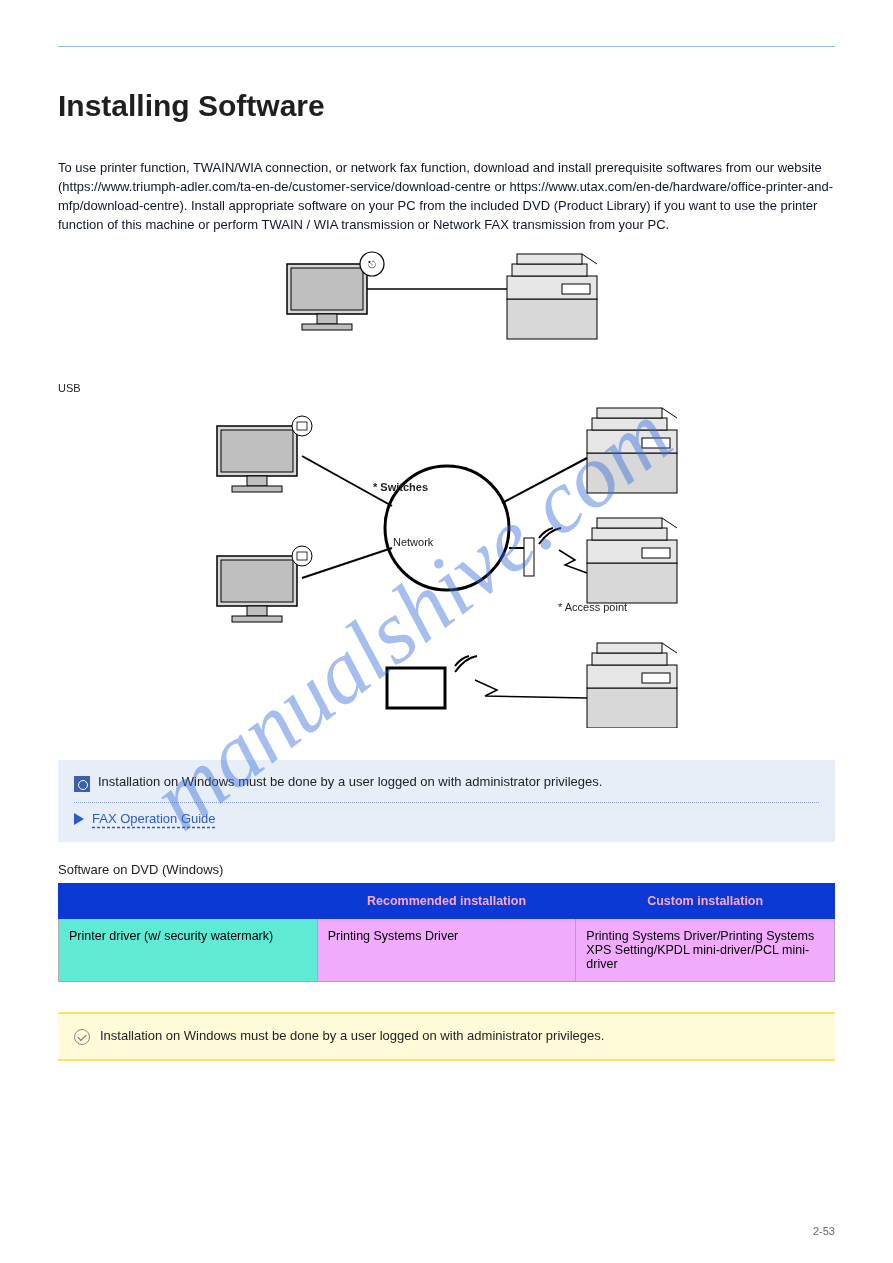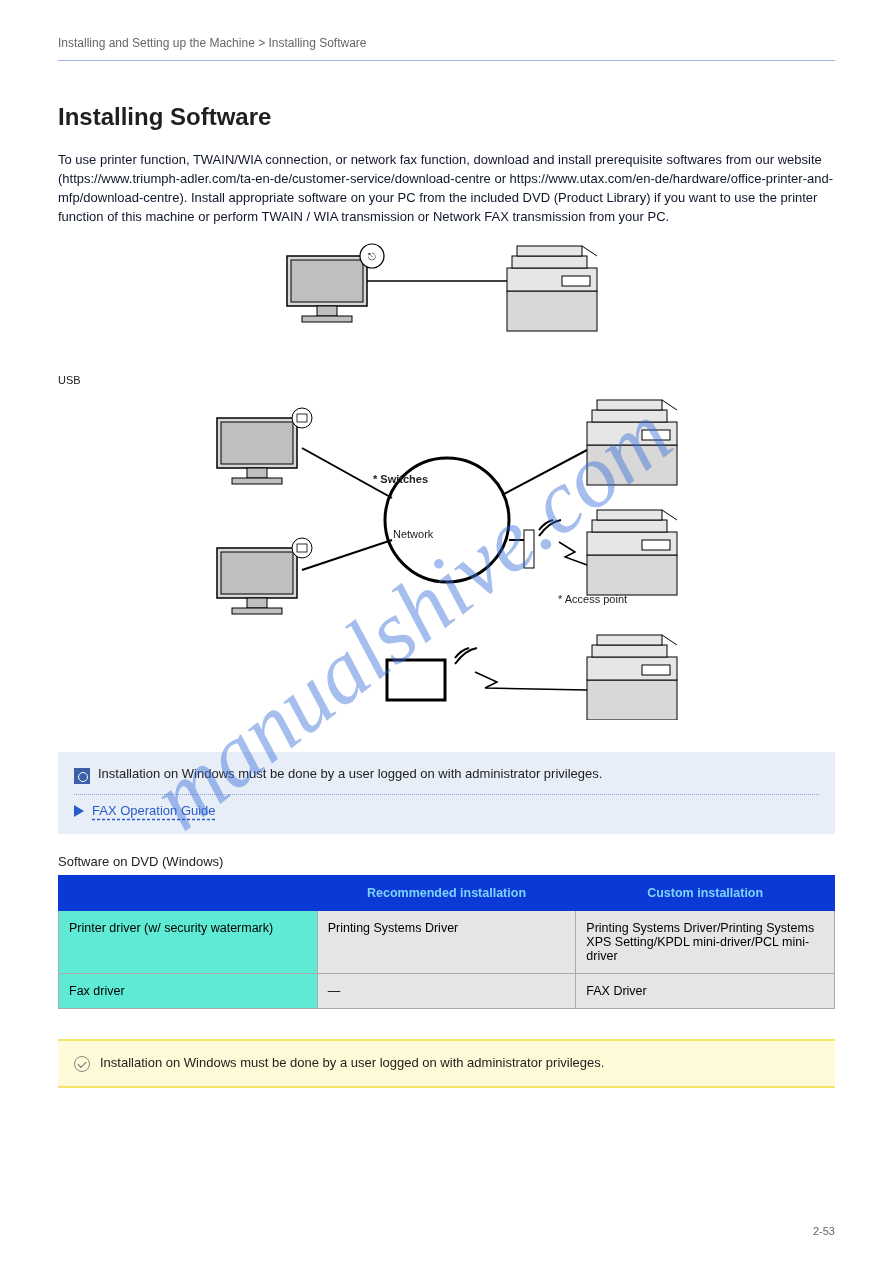--- a/index.html
+++ b/index.html
@@ -19,24 +19,24 @@
     border-top: 1px solid #97b3e3;
     margin-top: 10px;
     margin-bottom: 10px;
   }
   .header {
     font-size: 12px;
     color: #666;
     margin-bottom: 4px;
   }
   h1.title {
-    font-size: 24px;
+    font-size: 30px;
     font-weight: bold;
     color: #1f1f1f;
-    margin: 42px 0 20px 0;
+    margin: 42px 0 36px 0;
   }
   p.body {
     font-size: 13px;
     color: #0f172a;
     line-height: 1.45;
     margin-bottom: 8px;
   }
   .diagram-wrap {
     display: flex;
     justify-content: center;
@@ -102,29 +102,29 @@
     margin: 0 0 6px 0;
   }
   table.sw {
     border-collapse: collapse;
     width: 100%;
     table-layout: fixed;
     font-size: 12.5px;
   }
   table.sw th {
     background: #0a39d6;
-    color: #7dd3fc;
+    color: #f9a8d4;
     text-align: center;
     font-weight: bold;
     padding: 10px 6px;
     border: 1px solid #0a39d6;
   }
   table.sw td {
     border: 1px solid #aaa;
-    background: #e5e5e5;
+    background: #f0abfc;
     padding: 10px 10px;
     text-align: left;
     vertical-align: top;
   }
   table.sw td.rowlabel {
     background: #5eead4;
     width: 26%;
   }
   .info-box {
     background: #fffbd8;
@@ -171,21 +171,20 @@
     top: 0; left: 0; width: 893px; height: 1263px;
     pointer-events: none;
     z-index: 50;
   }
 </style>
 </head>
 <body>
 
 <div class="page">
 
-  <div class="header">Installing and Setting up the Machine &gt; Installing Software</div>
   <div class="header-rule"></div>
 
   <h1 class="title">Installing Software</h1>
 
   <p class="body">To use printer function, TWAIN/WIA connection, or network fax function, download and install prerequisite softwares from our website (https://www.triumph-adler.com/ta-en-de/customer-service/download-centre or https://www.utax.com/en-de/hardware/office-printer-and-mfp/download-centre). Install appropriate software on your PC from the included DVD (Product Library) if you want to use the printer function of this machine or perform TWAIN / WIA transmission or Network FAX transmission from your PC.</p>
 
   <div class="diagram-wrap">
     <svg width="400" height="120" viewBox="0 0 400 120">
 
       <rect x="40" y="20" width="80" height="50" fill="#d8d8d8" stroke="#000" stroke-width="1.5"></rect>
@@ -306,25 +305,20 @@
         <th>Recommended installation</th>
         <th>Custom installation</th>
       </tr>
     </thead>
     <tbody>
       <tr>
         <td class="rowlabel">Printer driver (w/ security watermark)</td>
         <td>Printing Systems Driver</td>
         <td>Printing Systems Driver/Printing Systems XPS Setting/KPDL mini-driver/PCL mini-driver</td>
       </tr>
-      <tr>
-        <td class="rowlabel">Fax driver</td>
-        <td>—</td>
-        <td>FAX Driver</td>
-      </tr>
     </tbody>
   </table>
 
   <div class="info-box">
     <span class="check-icon"></span>
     <span>Installation on Windows must be done by a user logged on with administrator privileges.</span>
   </div>
 
 </div>
 

